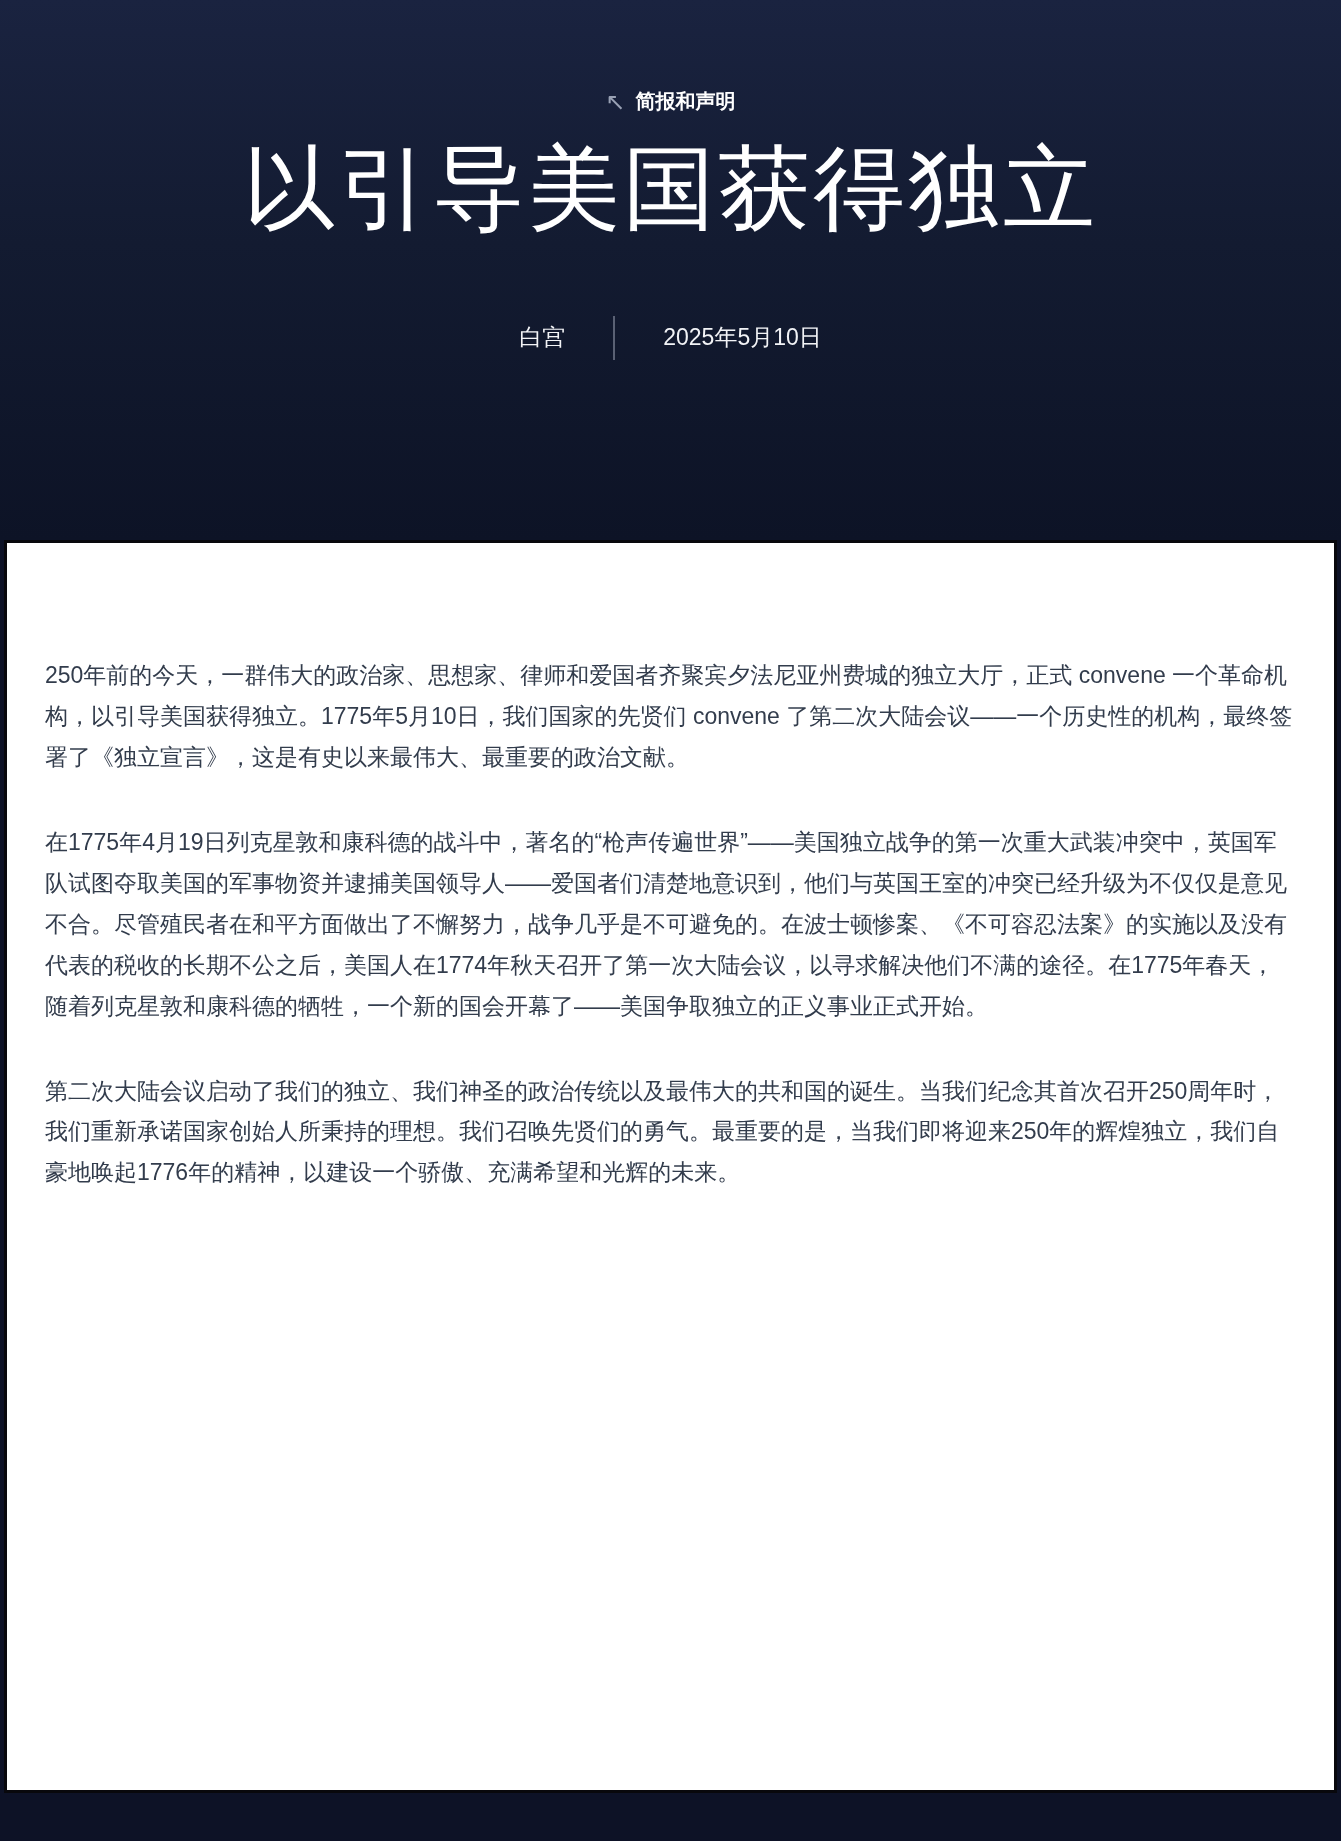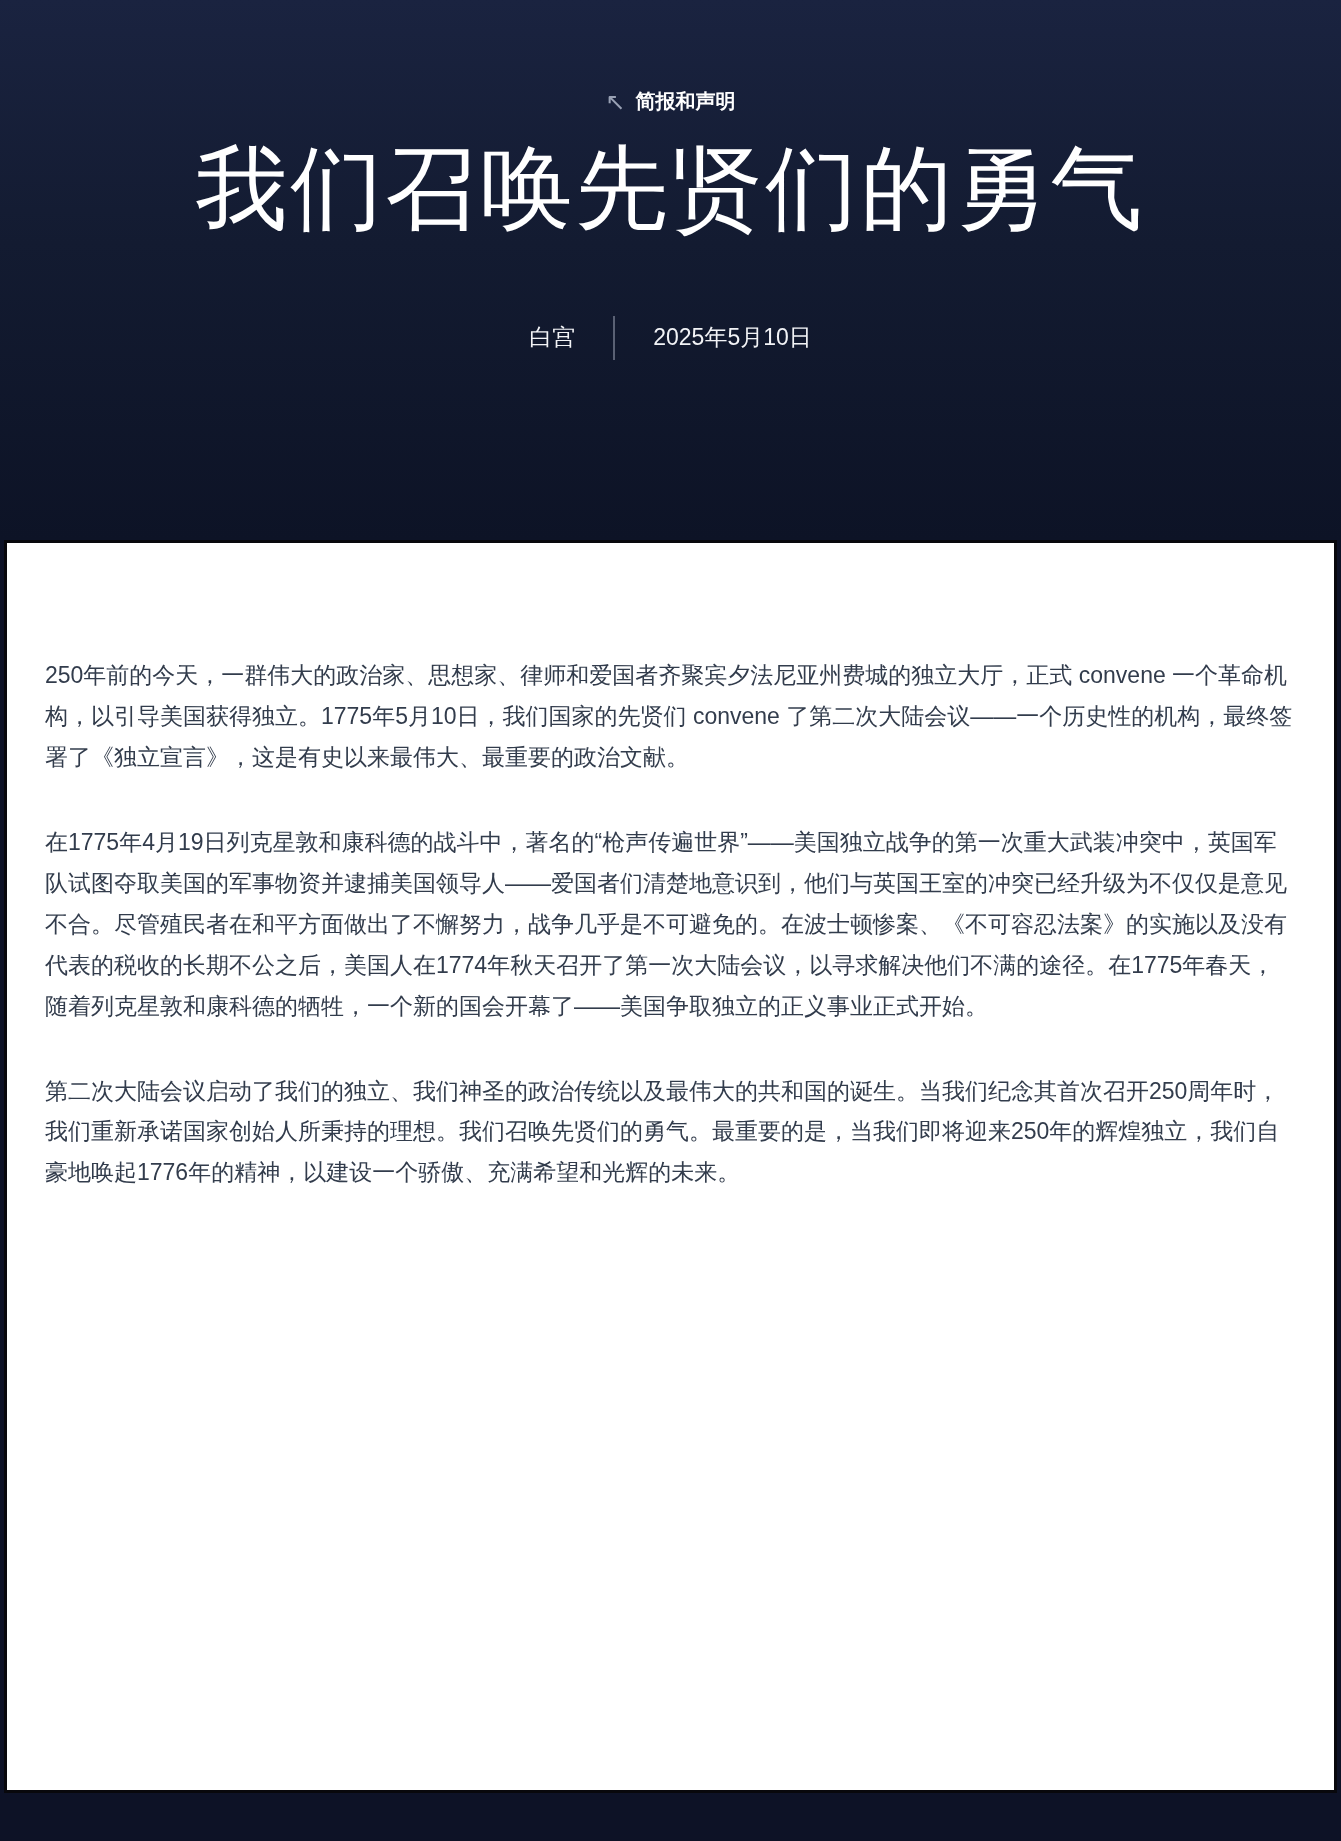--- a/index.html
+++ b/index.html
@@ -45,21 +45,21 @@
     letter-spacing: 3px;
     color: #ffffff;
     margin: 26px auto 0;
   }
   .title-line { display: block; }
   .byline {
     margin-top: 78px;
     display: flex;
     justify-content: center;
     align-items: center;
-    gap: 38px;
+    gap: 48px;
     font-size: 23px;
     color: #f2f3f6;
   }
   .byline .divider {
     width: 2px;
     height: 44px;
     background: #5a6174;
   }
   
   .card {
@@ -84,21 +84,21 @@
 
 <div class="page">
 
   <header class="hero">
     <a class="eyebrow">
       <span class="arrow">↖</span>
       <span>简报和声明</span>
     </a>
 
     <h1 class="title">
-      <span class="title-line">我们召唤先贤们的勇气</span>
+      <span class="title-line">以引导美国获得独立</span>
     </h1>
 
     <div class="byline">
       <span>白宫</span>
       <span class="divider"></span>
       <span>2025年5月10日</span>
     </div>
   </header>
 
   <main class="card">

